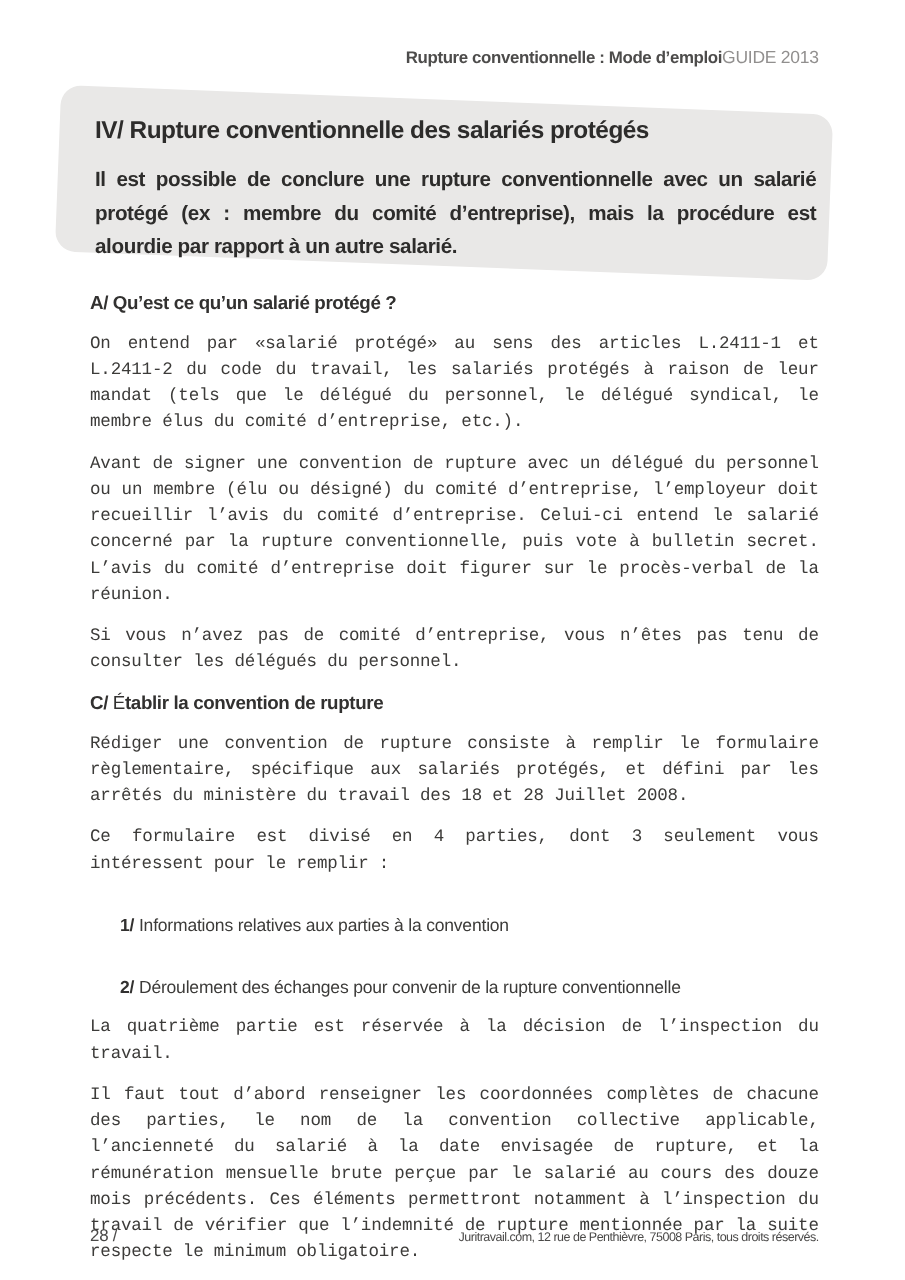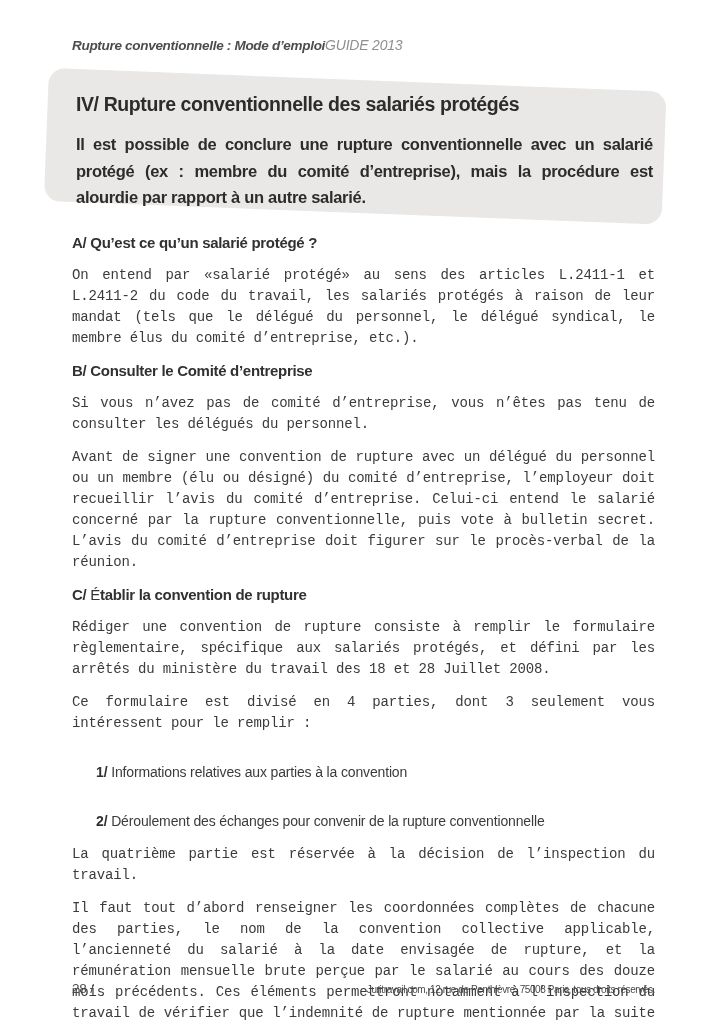--- a/index.html
+++ b/index.html
@@ -16,23 +16,22 @@
     overflow: hidden;
   }
 
   
   .header {
     position: absolute;
     top: 37px;
     left: 72px;
     right: 69px;
     display: flex;
-    justify-content: flex-start;
+    justify-content: flex-end;
     align-items: baseline;
-    font-style: italic;
   }
   .header-left {
     font-size: 13.5px;
     font-weight: bold;
     letter-spacing: -0.3px;
     color: #4d4c4b;
   }
   .header-right {
     font-size: 14px;
     letter-spacing: -0.2px;
@@ -153,23 +152,22 @@
   <div class="hero-text">
     <div class="hero-title">IV/ Rupture conventionnelle des salariés protégés</div>
     <div class="hero-intro">Il est possible de conclure une rupture conventionnelle avec un salarié protégé (ex : membre du comité d’entreprise), mais la procédure est alourdie par rapport à un autre salarié.</div>
   </div>
 
   <div class="content">
 
     <h3>A/ Qu’est ce qu’un salarié protégé ?</h3>
     <p>On entend par «salarié protégé» au sens des articles L.2411-1 et L.2411-2 du code du travail, les salariés protégés à raison de leur mandat (tels que le délégué du personnel, le délégué syndical, le membre élus du comité d’entreprise, etc.).</p>
 
-    <h3>B/ Consulter le Comité d’entreprise</h3>
+    <p>Avant de signer une convention de rupture avec un délégué du personnel ou un membre (élu ou désigné) du comité d’entreprise, l’employeur doit recueillir l’avis du comité d’entreprise. Celui-ci entend le salarié concerné par la rupture conventionnelle, puis vote à bulletin secret. L’avis du comité d’entreprise doit figurer sur le procès-verbal de la réunion.</p>
     <p>Si vous n’avez pas de comité d’entreprise, vous n’êtes pas tenu de consulter les délégués du personnel.</p>
-    <p>Avant de signer une convention de rupture avec un délégué du personnel ou un membre (élu ou désigné) du comité d’entreprise, l’employeur doit recueillir l’avis du comité d’entreprise. Celui-ci entend le salarié concerné par la rupture conventionnelle, puis vote à bulletin secret. L’avis du comité d’entreprise doit figurer sur le procès-verbal de la réunion.</p>
 
     <h3><span>C/ </span><span class="accent-char">É</span><span>tablir la convention de rupture</span></h3>
     <p>Rédiger une convention de rupture consiste à remplir le formulaire règlementaire, spécifique aux salariés protégés, et défini par les arrêtés du ministère du travail des 18 et 28 Juillet 2008.</p>
     <p>Ce formulaire est divisé en 4 parties, dont 3 seulement vous intéressent pour le remplir :</p>
 
     <div class="parts-list">
       <div class="li">
         <b>1/</b>
         <span>Informations relatives aux parties à la convention</span>
       </div>

